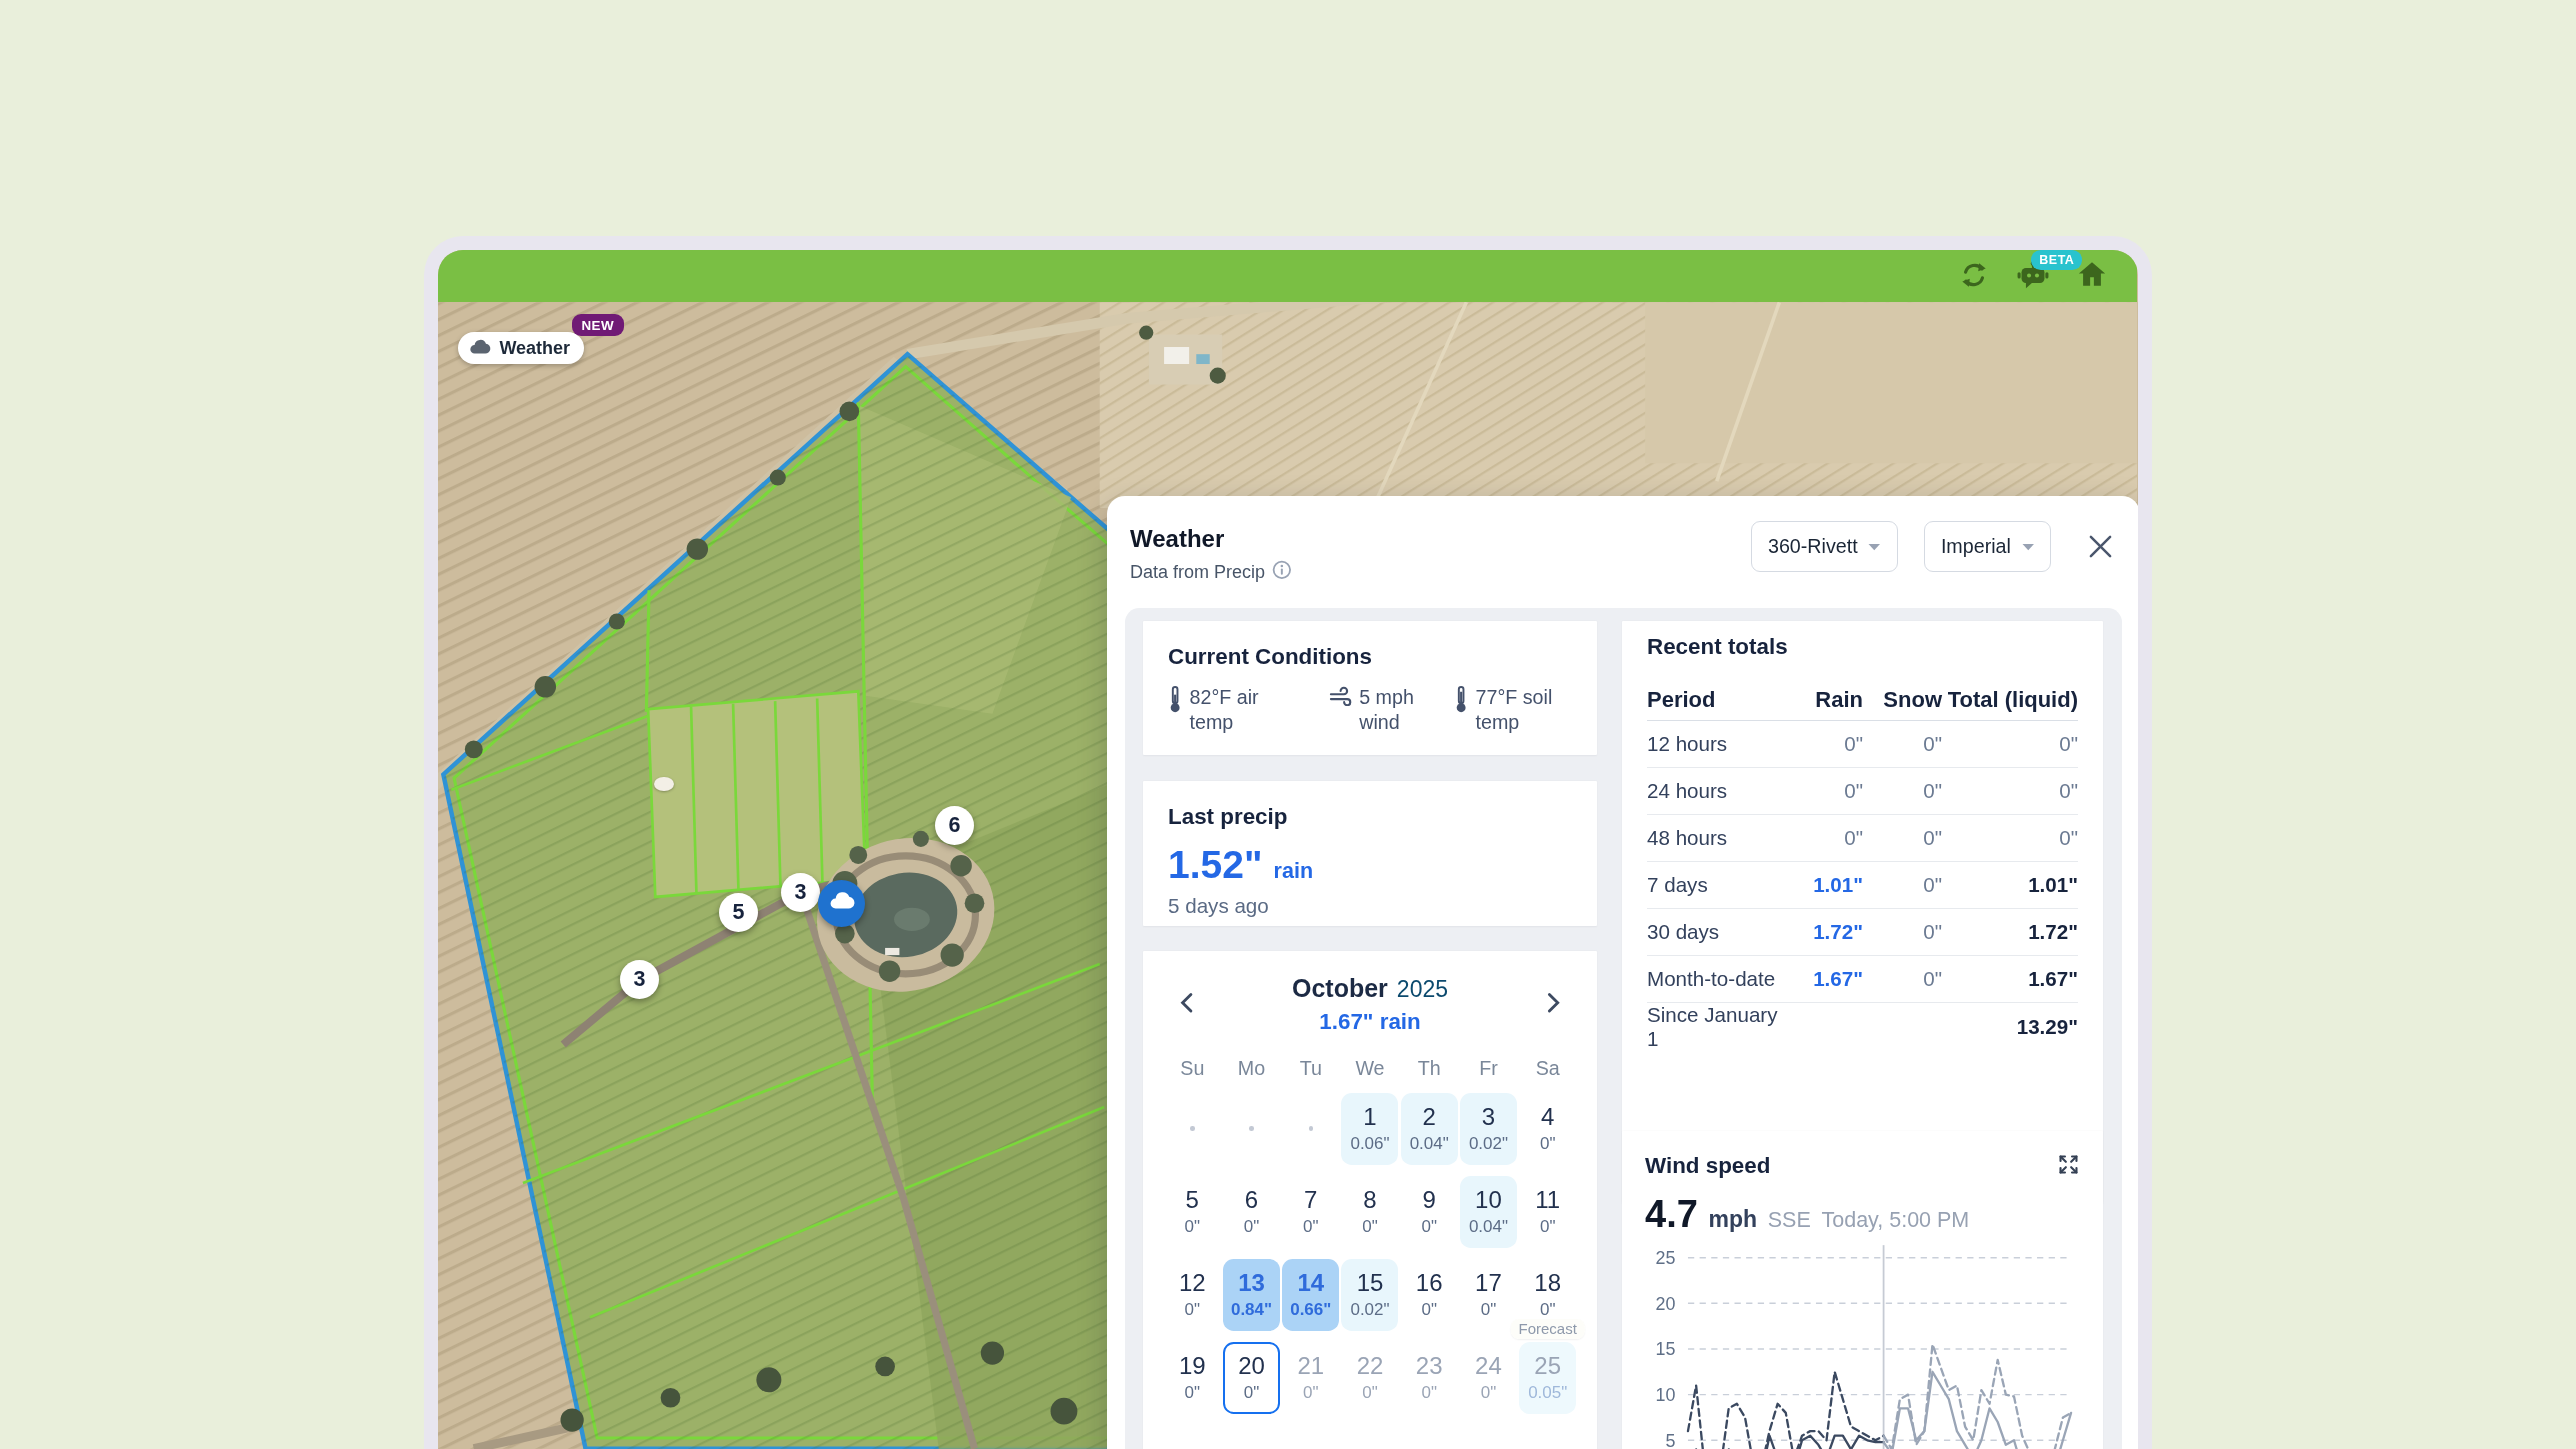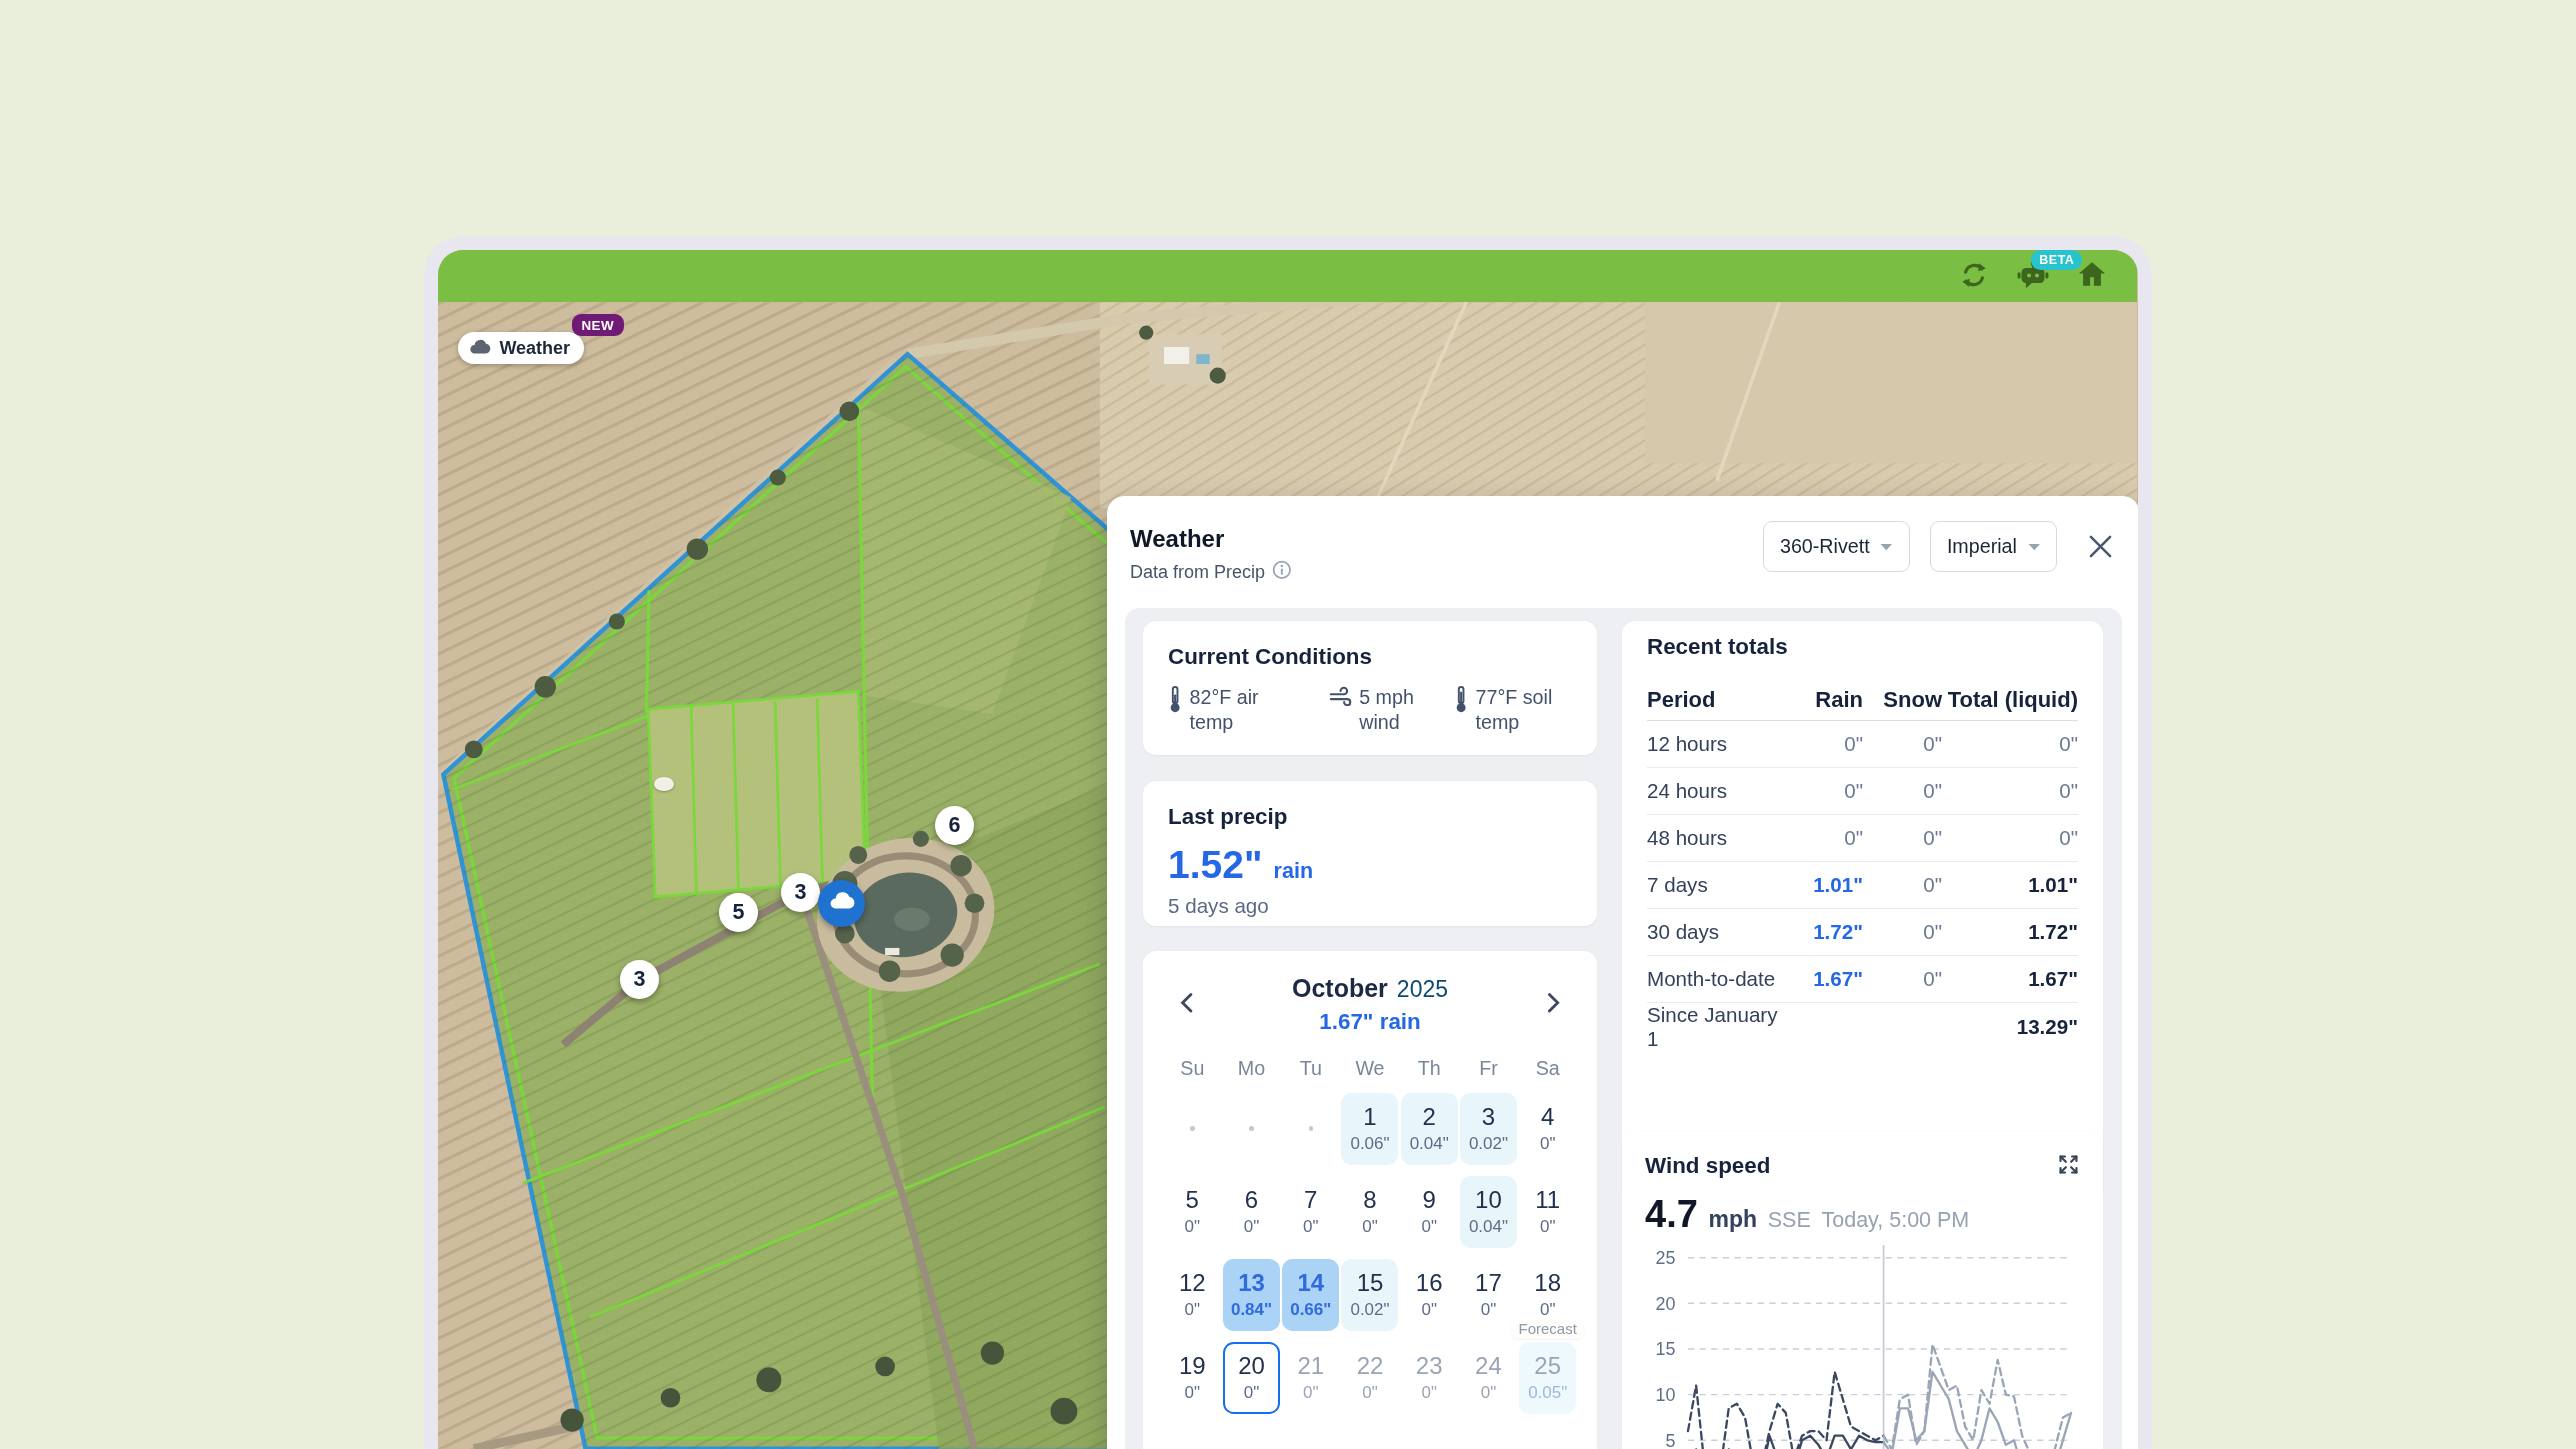--- a/index.html
+++ b/index.html
@@ -29,27 +29,27 @@
             font-size:21.5px; font-weight:bold; color:#17233d; cursor:pointer; }
   .marker.cloud { width:47px; height:47px; background:#1f72cf; }
   .map-dot { position:absolute; width:19.7px; height:14.3px; border-radius:50%; background:#f3efe6;
              box-shadow:0 0.9px 2.7px rgba(0,0,0,.3); }
 
   
   .panel { position:absolute; left:669px; top:246px; width:1033px; height:1002px; background:#fff;
            border-radius:18px; box-shadow:0 9px 30px rgba(16,24,40,.22); z-index:20; }
   .panel-title { position:absolute; left:23px; top:29px; font-size:24px; font-weight:bold; color:#101828; }
   .panel-sub { position:absolute; left:23px; top:64px; font-size:18px; color:#475467; display:flex; align-items:center; gap:7.2px; }
-  .panel-controls { position:absolute; right:21.5px; top:25px; display:flex; align-items:center; gap:20px; }
+  .panel-controls { position:absolute; right:21.5px; top:25px; display:flex; align-items:center; gap:26px; }
   .select { height:51px; border:1.3px solid #d5dae2; border-radius:9px; background:#fff; display:flex;
             align-items:center; gap:10.7px; padding:0 16px; font-size:19.7px; color:#1b2636; cursor:pointer; }
   .close-btn { width:36px; height:36px; display:flex; align-items:center; justify-content:center; cursor:pointer; margin-left:5.4px; }
 
   .panel-body { position:absolute; left:18px; top:112px; width:997px; height:890px; background:#edeff3; border-radius:14.3px; }
-  .card { position:absolute; background:#fff; border-radius:13px; box-shadow:0 0.9px 1.8px rgba(16,24,40,.05); }
+  .card { position:absolute; background:#fff; border-radius:1px; box-shadow:0 0.9px 1.8px rgba(16,24,40,.05); }
   #card-conditions { left:18px; top:13.4px;  width:454px; height:134px; padding:23px 25px; }
   #card-precip     { left:18px; top:173px; width:454px; height:145px; padding:23px 25px; }
   #card-calendar   { left:18px; top:343px; width:454px; height:555px; padding:18px 19.7px; }
   #card-totals     { left:497px; top:13.4px;  width:481px; height:582px; padding:13px 25px; }
   #card-wind       { left:497px; top:523px; width:481px; height:465px; padding:21.5px 23px; }
   .card-title { font-size:22.4px; font-weight:bold; color:#17233d; }
 
   .cc-items { display:flex; margin-top:14.3px; }
   .cc-item { display:flex; gap:7.2px; align-items:flex-start; }
   .cc-item:nth-child(1){ width:161px; } .cc-item:nth-child(2){ width:125px; }

